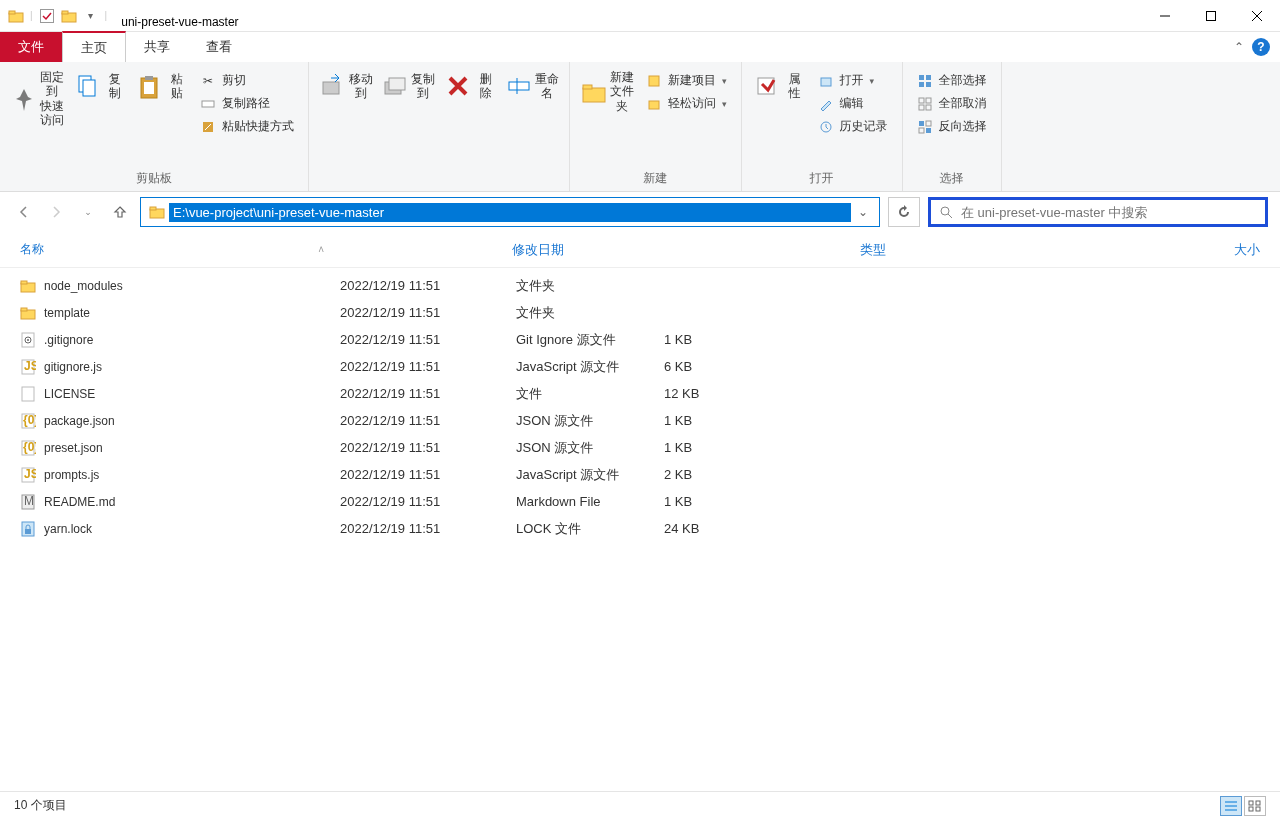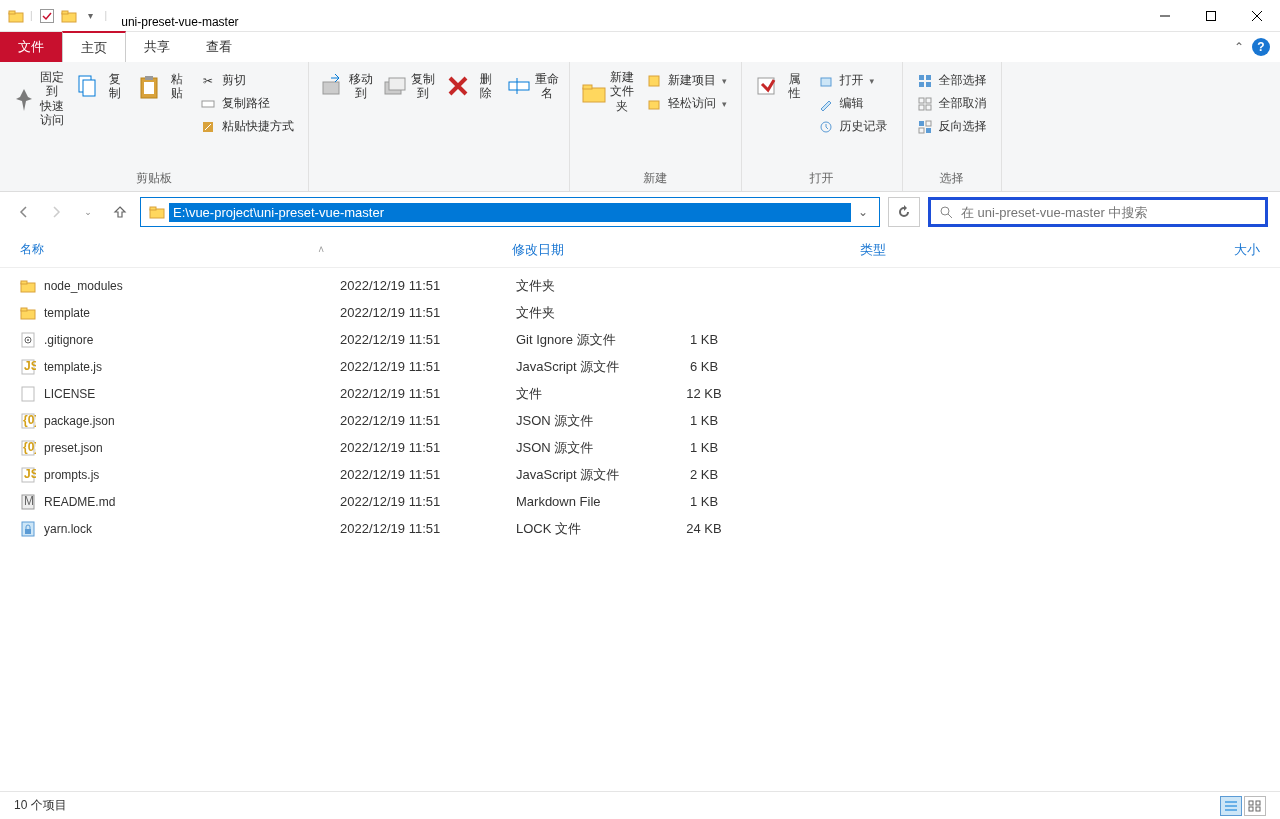--- a/index.html
+++ b/index.html
@@ -56,21 +56,21 @@
 .col-size { width: 96px; text-align: right; }
 .sort-arrow { font-size: 10px; color: #999; margin-left: auto; }
 
 
 .file-list { flex: 1; overflow: auto; padding: 4px 12px; }
 .file-row { height: 27px; display: flex; align-items: center; padding: 0 0; }
 .file-row .cell { font-size: 13px; color: #333; padding: 0 8px; }
 .cell-name { width: 320px; display: flex; align-items: center; gap: 8px; }
 .cell-date { width: 176px; }
 .cell-type { width: 148px; }
-.cell-size { width: 96px; text-align: center; }
+.cell-size { width: 96px; text-align: left; }
 .file-icon { width: 16px; height: 16px; display: inline-flex; align-items: center; justify-content: center; }
 
 
 .statusbar { height: 28px; border-top: 1px solid #e5e5e5; display: flex; align-items: center; padding: 0 14px; font-size: 13px; color: #333; }
 .statusbar-right { margin-left: auto; display: flex; gap: 2px; }
 .view-btn { width: 22px; height: 20px; border: 1px solid #bbb; display: flex; align-items: center; justify-content: center; }
 .view-btn.active { background: #cde6f7; border-color: #5b9bd5; }
 
 
 svg { display: block; }
@@ -451,21 +451,21 @@
       <div class="cell cell-size">1 KB</div>
     </div>
     <div class="file-row">
       <div class="cell cell-name">
         <span class="file-icon">
           <svg width="16" height="16">
             <rect x="2" y="1" width="12" height="14" fill="#fff" stroke="#bbb"></rect>
             <text x="4" y="11" font-size="6" fill="#d4a017" font-weight="bold">JS</text>
           </svg>
         </span>
-        <span>template.js</span>
+        <span>gitignore.js</span>
       </div>
       <div class="cell cell-date">2022/12/19 11:51</div>
       <div class="cell cell-type">JavaScript 源文件</div>
       <div class="cell cell-size">6 KB</div>
     </div>
     <div class="file-row">
       <div class="cell cell-name">
         <span class="file-icon">
           <svg width="16" height="16">
             <rect x="2" y="1" width="12" height="14" fill="#fff" stroke="#bbb"></rect>

